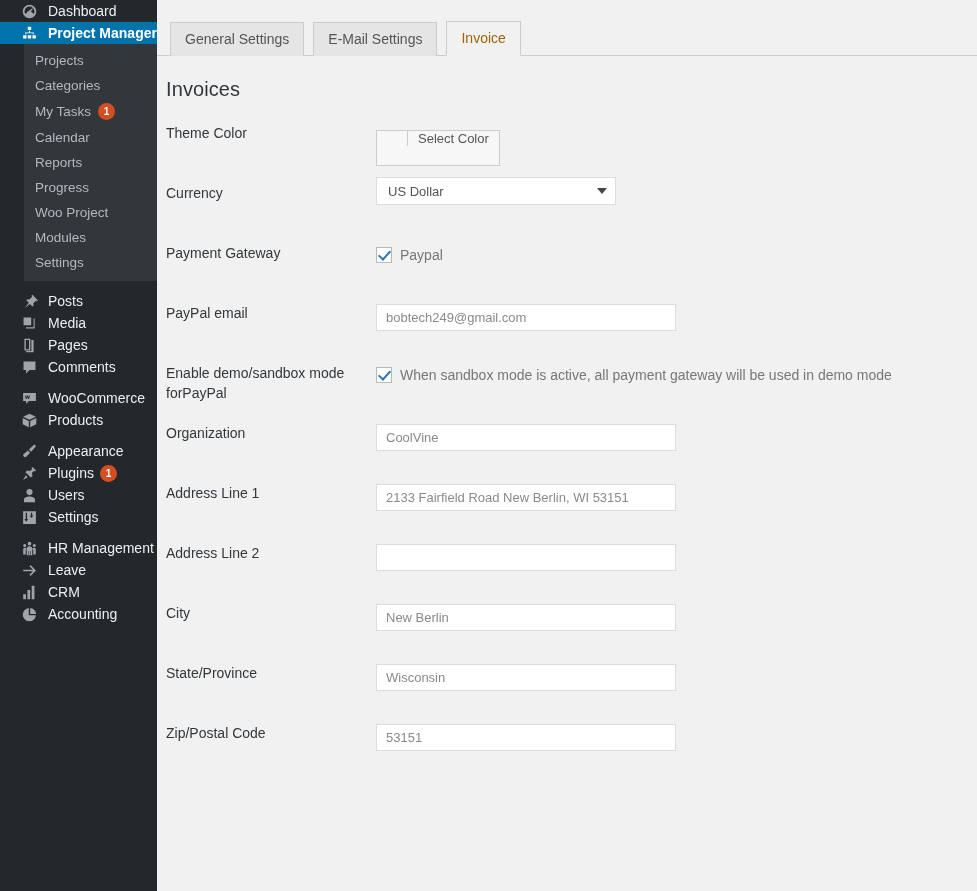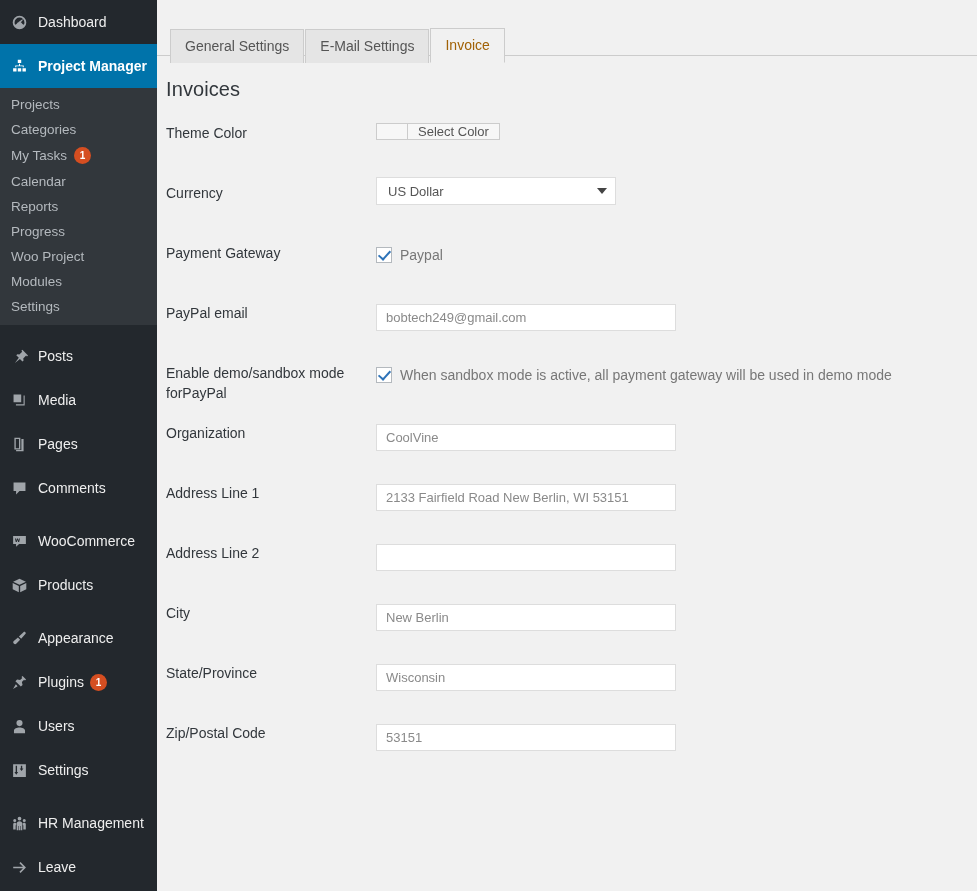--- a/index.html
+++ b/index.html
@@ -12,42 +12,42 @@
   .app { display: flex; width: 977px; height: 891px; }
 
   
   .sidebar {
     width: 157px; min-width: 157px; height: 891px;
     background: #23282d; position: relative;
     overflow: hidden;
   }
   .menu-item {
     display: flex; align-items: center;
-    height: 44px; padding-left: 9px;
+    height: 22px; padding-left: 19px;
     color: #eee; font-size: 14px;
     position: relative; cursor: pointer;
   }
   .menu-item .ico {
     width: 20px; height: 20px; margin-right: 9px;
     display: flex; align-items: center; justify-content: center;
     flex: 0 0 20px;
   }
   .menu-item .ico svg { width: 17px; height: 17px; fill: #a0a5aa; display:block; }
   .menu-item .lbl { white-space: nowrap; }
   .menu-item.current {
     background: #0073aa; color: #fff; font-weight: bold;
   }
   .menu-item.current .ico svg { fill: #fff; }
   .menu-item.current::after {
     content: ""; position: absolute; right: -8px; top: 50%;
     margin-top: -8px; border: 8px solid transparent;
     border-left-color: #0073aa; border-right: 0;
     width: 0; height: 0;
   }
-  .submenu { background: #32373c; padding: 4px 0 6px 0; }
+  .submenu { background: #32373c; padding: 4px 0 6px 0; margin-left: 24px; }
   .submenu .sub-item {
     display: flex; align-items: center;
     padding: 5px 0 5px 11px;
     font-size: 13.5px; color: #b4b9be; cursor: pointer;
   }
   .badge {
     display: inline-block; min-width: 17px; height: 17px;
     line-height: 17px; text-align: center;
     background: #d54e21; color: #fff;
     border-radius: 10px; font-size: 10px;
@@ -68,22 +68,22 @@
     display: flex; align-items: flex-end;
   }
   .tab {
     display: inline-block;
     border: 1px solid #ccc;
     border-bottom: none;
     background: #e5e5e5;
     color: #555;
     font-size: 14px;
     padding: 8px 14px 9px 14px;
-    margin-right: 1px;
-    position: relative; top: 8px;
+    margin-right: 9px;
+    position: relative; top: 1px;
     cursor: pointer;
     line-height: 16px;
   }
   .tab.active {
     background: #f1f1f1;
     color: #a16207;
     border-bottom: 1px solid #f1f1f1;
   }
   .page-title {
     font-size: 20px; color: #32373c;
@@ -121,23 +121,23 @@
   }
   .sel-arrow {
     position: absolute; right: 9px; top: 11px;
     width: 0; height: 0;
     border-left: 5px solid transparent;
     border-right: 5px solid transparent;
     border-top: 6px solid #444;
     pointer-events: none;
   }
   .color-btn {
-    display: inline-flex; align-items: center;
+    display: inline-flex; align-items: flex-start;
     border: 1px solid #ccc; background: #f7f7f7;
-    height: 17px; cursor: pointer;
+    height: 36px; cursor: pointer;
   }
   .color-swatch { width: 30px; background: #7fb13c; }
   .color-label {
     padding: 0 10px; font-size: 13px; color: #555;
     display: flex; align-items: center; background: #f7f7f7;
     border-left: 1px solid #ccc;
   }
   .cbrow { display: flex; align-items: center; padding-top: 10px; }
   .cb {
     width: 16px; height: 16px; flex: 0 0 16px;

